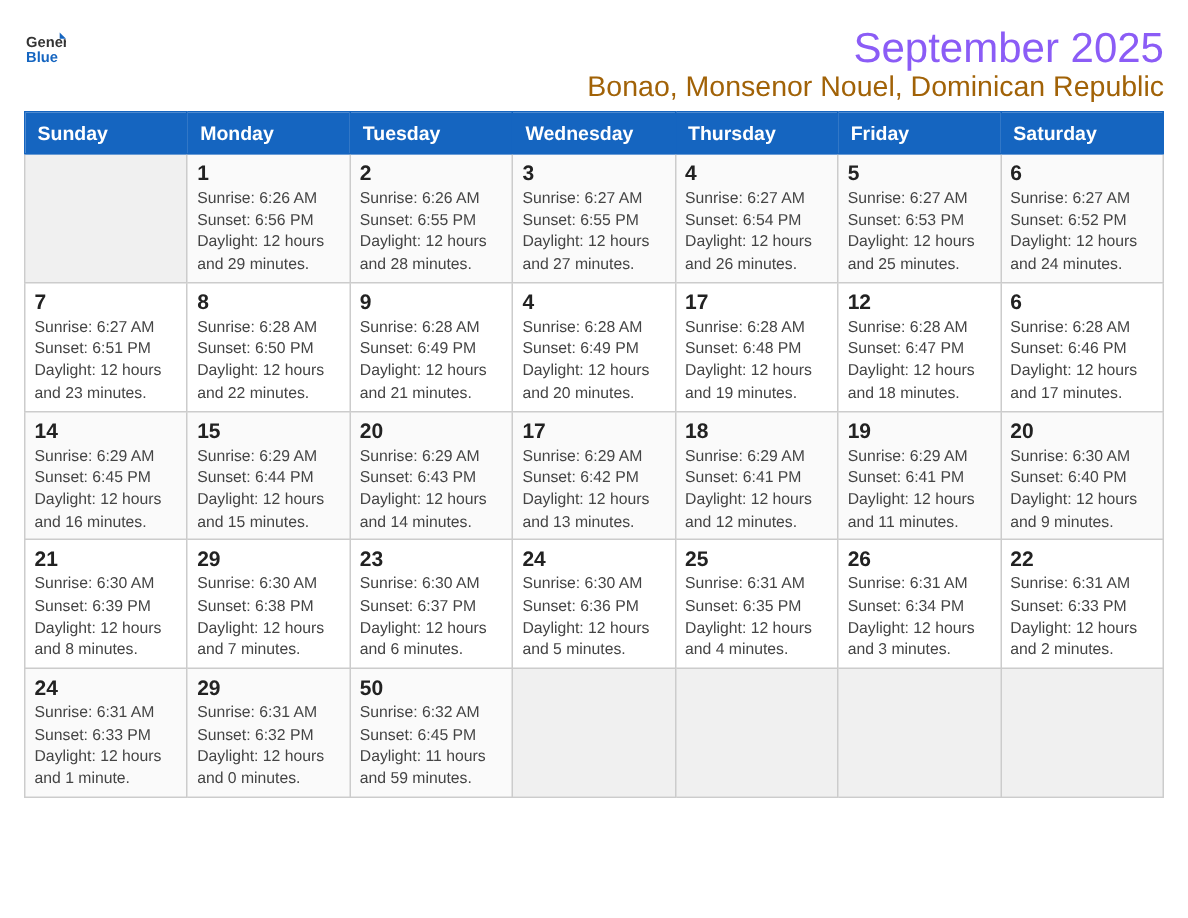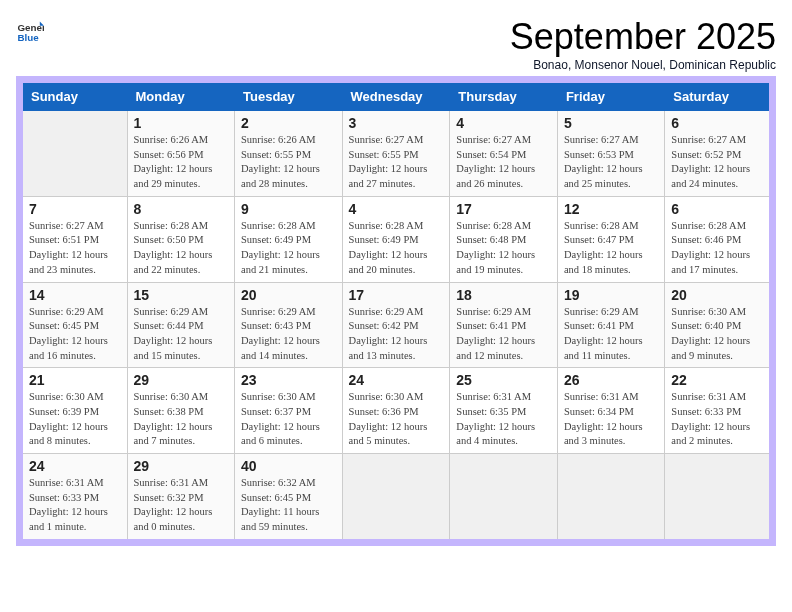--- a/index.html
+++ b/index.html
@@ -22,33 +22,33 @@
       gap: 4px;
     }
     .logo-icon {
       width: 28px;
       height: 28px;
     }
     .title-area {
       text-align: right;
     }
     .calendar-title {
-      font-size: 36px;
-      color: #000000;
+      font-size: 28px;
+      color: #8b5cf6;
       font-weight: normal;
     }
     .calendar-subtitle {
-      font-size: 12px;
-      color: #0f172a;
+      font-size: 19px;
+      color: #a16207;
       text-align: right;
     }
     table {
       width: 100%;
       border-collapse: collapse;
-      border: 7px solid #c4b5fd;
+      border: 1px solid #c4b5fd;
     }
     thead tr th {
       background-color: #1565c0;
       color: #fff;
       text-align: left;
       padding: 6px 8px;
       font-size: 13px;
       font-weight: bold;
       border: 1px solid #1565c0;
     }
@@ -62,21 +62,20 @@
     .day-number {
       font-weight: bold;
       font-size: 14px;
       color: #222;
       margin-bottom: 2px;
     }
     .day-info {
       font-size: 10.5px;
       color: #444;
       line-height: 1.4;
-      font-family: Liberation Serif, serif;
     }
     tbody tr:nth-child(odd) td {
       background-color: #fafafa;
     }
     tbody tr:nth-child(even) td {
       background-color: #fff;
     }
     .shaded {
       background-color: #f0f0f0 !important;
     }
@@ -289,21 +288,21 @@
 Sunset: 6:33 PM
 Daylight: 12 hours and 1 minute.</div>
         </td>
         <td>
           <div class="day-number">29</div>
           <div class="day-info" style="white-space: pre-line;">Sunrise: 6:31 AM
 Sunset: 6:32 PM
 Daylight: 12 hours and 0 minutes.</div>
         </td>
         <td>
-          <div class="day-number">40</div>
+          <div class="day-number">50</div>
           <div class="day-info" style="white-space: pre-line;">Sunrise: 6:32 AM
 Sunset: 6:45 PM
 Daylight: 11 hours and 59 minutes.</div>
         </td>
         <td class="shaded"></td>
         <td class="shaded"></td>
         <td class="shaded"></td>
         <td class="shaded"></td>
       </tr>
     </tbody>

